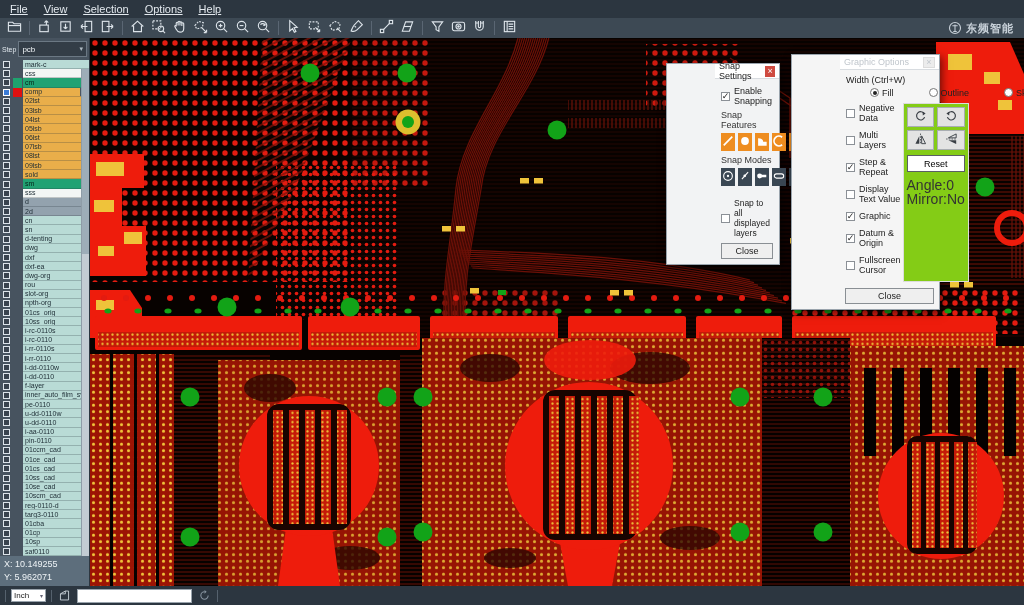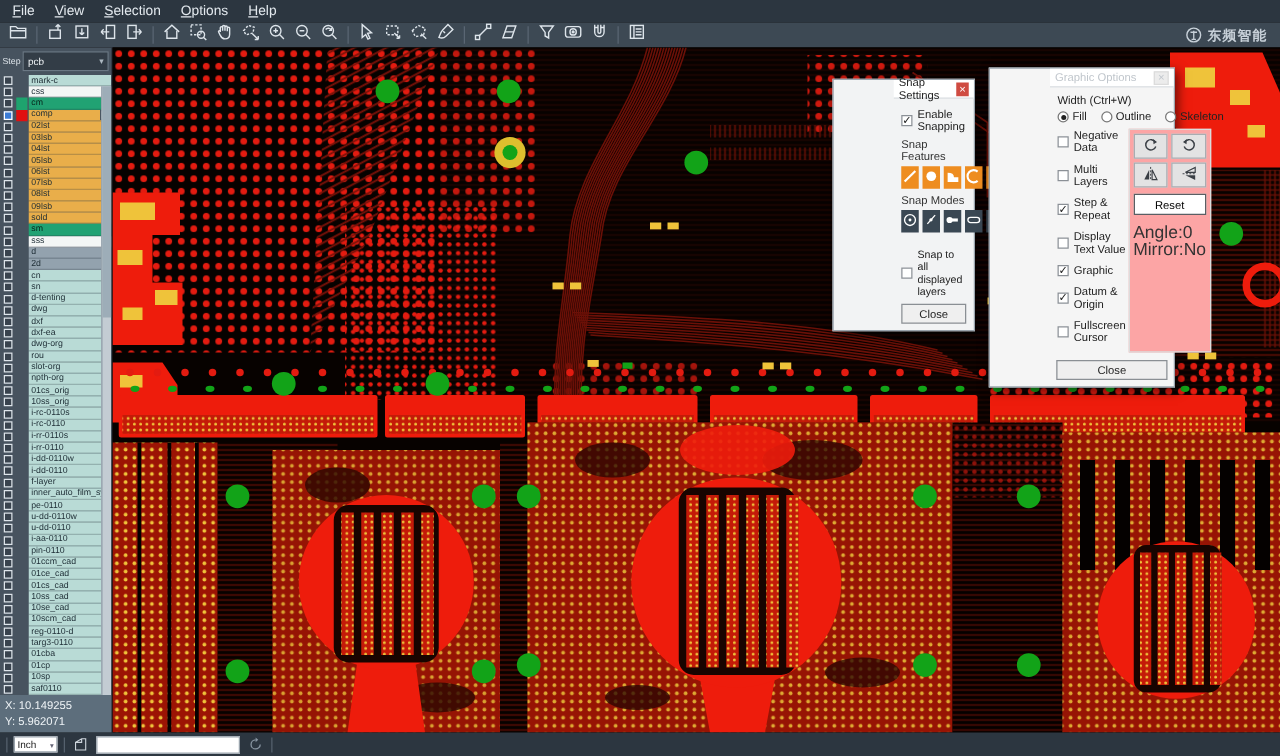--- a/index.html
+++ b/index.html
@@ -1,20 +1,20 @@
 <!DOCTYPE html>
 <html><head>
 <meta charset="utf-8">
 <style>
   html,body{margin:0;padding:0;background:#222;}
   *{box-sizing:border-box;font-family:"Liberation Sans",sans-serif;}
   .app{position:relative;width:1024px;height:605px;overflow:hidden;background:#070200;user-select:none;}
   
   .menubar{position:absolute;left:0;top:0;width:1024px;height:18px;background:#2c3640;display:flex;align-items:center;padding-left:2px;}
-  .menu-item{color:#e3e9ee;font-size:11px;padding:0 8px;line-height:18px;cursor:default;}
+  .menu-item{color:#e3e9ee;font-size:11px;padding:0 8px;line-height:18px;cursor:default;text-decoration:underline;}
   .menu-item u{text-decoration:underline;}
   
   .toolbar{position:absolute;left:0;top:18px;width:1024px;height:20px;background:#3d4954;display:flex;align-items:center;padding-left:4px;}
   .tb-btn{width:21px;height:18px;display:flex;align-items:center;justify-content:center;cursor:pointer;}
   .tb-btn svg{width:15px;height:15px;}
   .tb-sep{width:1px;height:14px;background:#5a6673;margin:0 4px;}
   .logo{margin-left:auto;display:flex;align-items:center;gap:4px;padding-right:10px;color:#c7d0d8;}
   .logo-text{font-size:11px;font-weight:bold;letter-spacing:1px;}
   
   .sidebar{position:absolute;left:0;top:38px;width:90px;height:548px;background:#47535f;border-right:1px solid #2c3640;}
@@ -53,28 +53,28 @@
   .icon-row{display:flex;gap:3px;}
   .snap-feat{width:18px;height:18px;background:#ee8d20;display:flex;align-items:center;justify-content:center;cursor:pointer;}
   .snap-mode{width:18px;height:18px;background:#3a4753;display:flex;align-items:center;justify-content:center;cursor:pointer;}
   .snap-feat svg,.snap-mode svg{width:14px;height:14px;}
   .dlg-btn{display:block;width:100%;height:16px;background:#efefef;border:1px solid #8a8f94;font-size:9px;margin-top:5px;cursor:pointer;color:#222;}
   .graphic-dlg{left:701px;top:16px;width:149px;background:#f5f5f5;}
   .graphic-dlg .dlg-title span{color:#c0c6cc;}
   .g-body{padding:3px 5px 0 5px;}
   .g-width{margin:2px 0 3px 1px;}
   .radio-row{display:flex;align-items:center;margin:0 0 5px 1px;}
-  .radio{display:flex;align-items:center;gap:3px;margin-right:11px;cursor:pointer;}
+  .radio{display:flex;align-items:flex-start;gap:3px;margin-right:11px;cursor:pointer;margin-left:24px;}
   .radio:last-child{margin-right:0;}
   .radio-dot{width:9px;height:9px;border-radius:50%;border:1px solid #777;background:#fff;position:relative;flex:0 0 auto;}
   .radio-dot.sel:after{content:"";position:absolute;left:2px;top:2px;width:4px;height:4px;border-radius:50%;background:#222;}
   .g-cols{display:flex;}
   .g-checks{flex:1;}
   .g-checks .chk-row{margin:0 0 7px 1px;}
-  .g-panel{width:73px;background:#fca5a5;border:1px solid #dcdcdc;padding:3px;margin-left:2px;}
+  .g-panel{width:73px;background:#84cc16;border:1px solid #dcdcdc;padding:3px;margin-left:2px;}
   .g-grid{display:grid;grid-template-columns:1fr 1fr;gap:3px;}
   .g-ibtn{height:20px;background:#e3e3e3;border:1px solid #a9adb2;display:flex;align-items:center;justify-content:center;cursor:pointer;}
   .g-ibtn svg{width:15px;height:14px;}
   .g-reset{width:100%;height:17px;background:#fff;border:1px solid #5a5f64;font-size:9px;margin-top:5px;cursor:pointer;}
   .g-meta{font-size:14px;color:#333;margin-top:6px;line-height:14px;}
   
   .bottombar{position:absolute;left:0;top:586px;width:1024px;height:19px;background:#2c3640;display:flex;align-items:center;padding-left:5px;gap:5px;}
   .bb-sep{width:1px;height:12px;background:#55616d;}
   .unit-combo{width:35px;height:13px;background:#fff;border:1px solid #9aa4ad;font-size:8px;color:#222;display:flex;align-items:center;padding:4px 2px;cursor:pointer;}
   .unit-combo .chev{margin-left:auto;font-size:6px;color:#667;}

